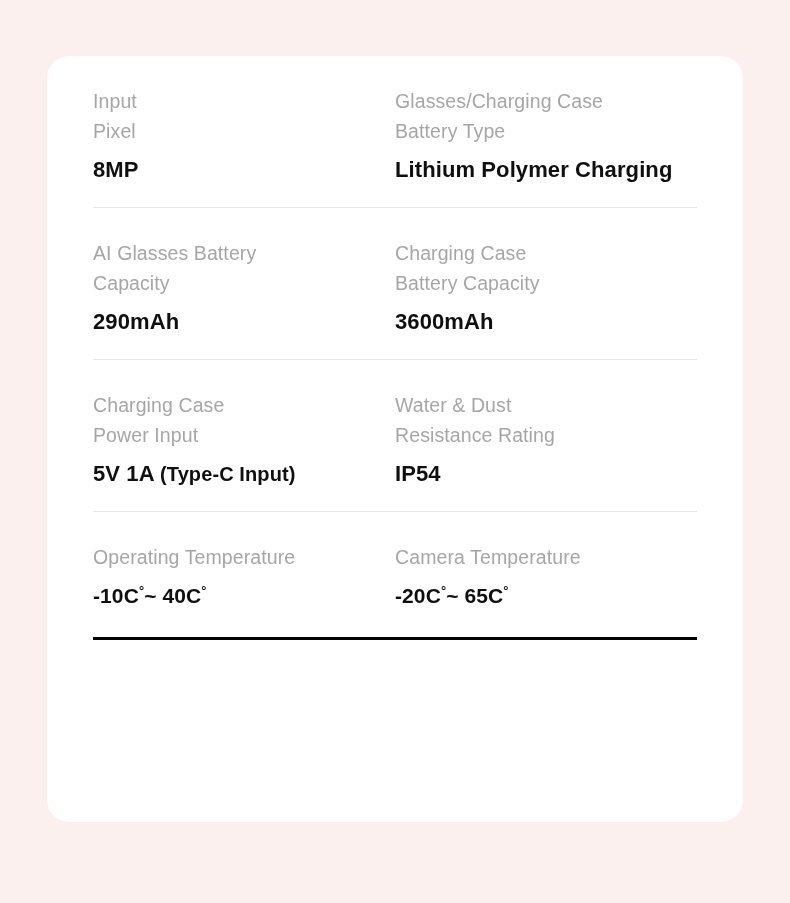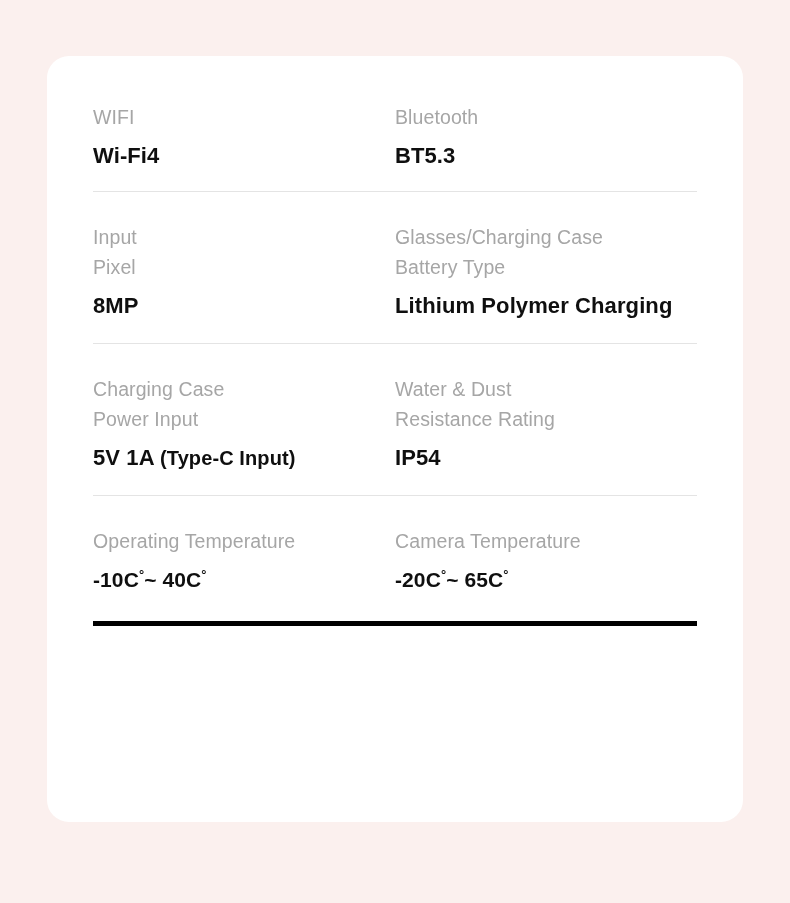--- a/index.html
+++ b/index.html
@@ -73,61 +73,63 @@
   }
   .value sup {
     font-size: 0.62em;
     vertical-align: super;
     line-height: 0;
   }
   
   .row-1 .cell { padding-top: 46px; padding-bottom: 20px; }
   .row-5 .cell { padding-top: 30px; padding-bottom: 26px; }
   .row-5 .value { font-size: 21px; }
-  .spec-row.row-5 > td { border-bottom: 5px solid #000000; }
+  .spec-row.row-5 > td { border-bottom: 3px solid #000000; }
 </style>
 </head>
 <body>
 
 <div class="page">
   <div class="spec-card">
     <table class="spec-table">
       <tbody>
-        <tr class="spec-row row-1">
-          <td>
-            <div class="cell cell-left">
-              <div class="label">WIFI</div>
-              <div class="value">Wi-Fi4</div>
-            </div>
-          </td>
-          <td>
-            <div class="cell">
-              <div class="label">Bluetooth</div>
-              <div class="value">BT5.3</div>
-            </div>
-          </td>
-        </tr>
 
         <tr class="spec-row row-2">
           <td>
             <div class="cell cell-left">
               <div class="label">Input
 Pixel</div>
               <div class="value">8MP</div>
             </div>
           </td>
           <td>
             <div class="cell">
               <div class="label">Glasses/Charging Case
 Battery Type</div>
               <div class="value">Lithium Polymer Charging</div>
             </div>
           </td>
         </tr>
 
+        <tr class="spec-row row-3">
+          <td>
+            <div class="cell cell-left">
+              <div class="label">AI Glasses Battery
+Capacity</div>
+              <div class="value">290mAh</div>
+            </div>
+          </td>
+          <td>
+            <div class="cell">
+              <div class="label">Charging Case
+Battery Capacity</div>
+              <div class="value">3600mAh</div>
+            </div>
+          </td>
+        </tr>
 
         <tr class="spec-row row-4">
           <td>
             <div class="cell cell-left">
               <div class="label">Charging Case
 Power Input</div>
               <div class="value"><span>5V 1A</span> <span class="suffix">(Type-C Input)</span></div>
             </div>
           </td>
           <td>

